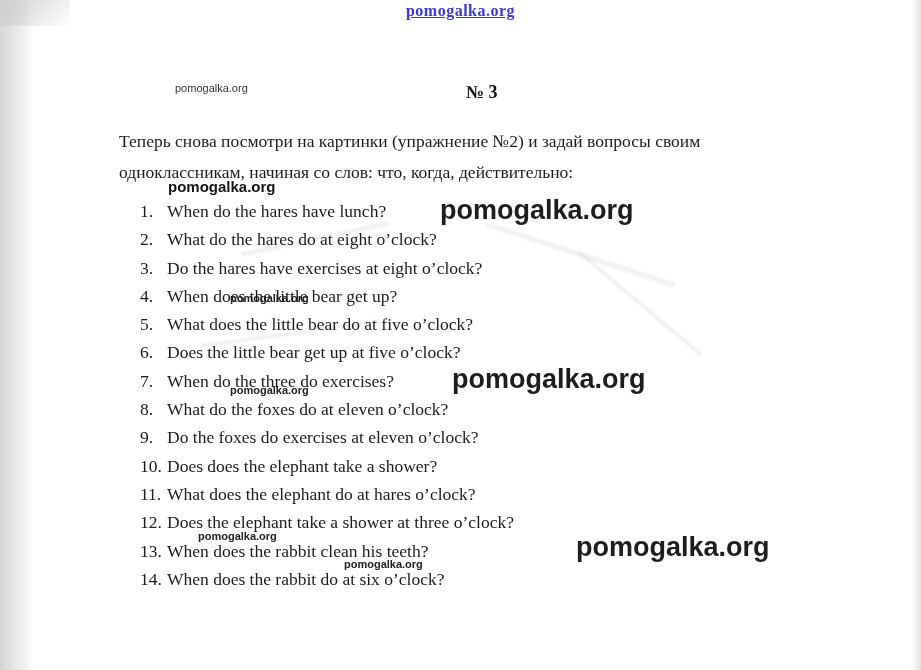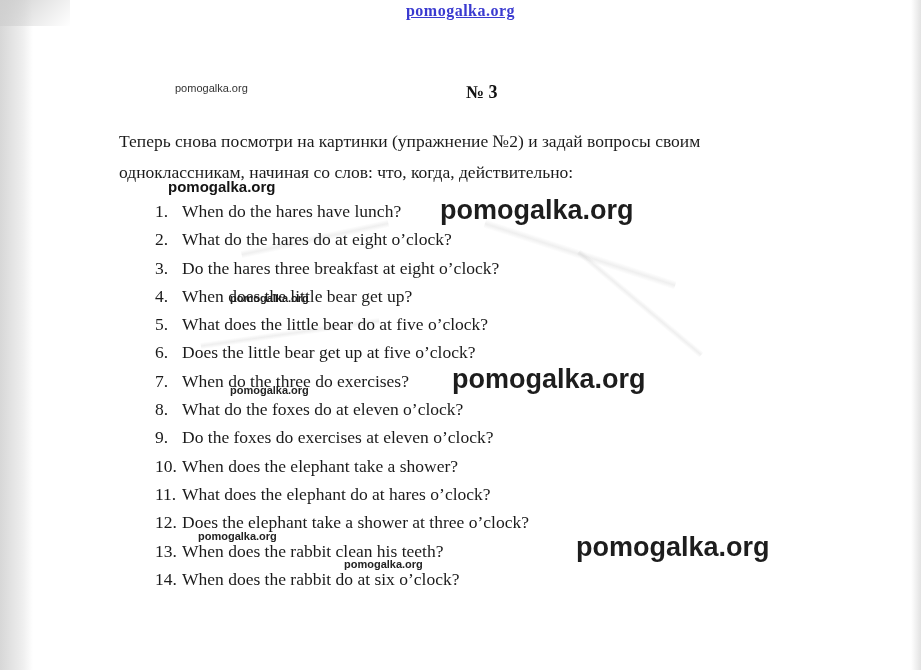--- a/index.html
+++ b/index.html
@@ -73,21 +73,21 @@
 
   
   .instructions {
     position: absolute; left: 119px; top: 126px; width: 730px;
     font-size: 17.5px; color: #1b1b1b;
   }
   .instructions .line { display: block; height: 31px; line-height: 31px; }
 
   
   .questions {
-    position: absolute; left: 155px; top: 197px;
+    position: absolute; left: 140px; top: 197px;
     margin: 0; padding: 0; list-style: none;
     font-size: 17.5px;
   }
   .questions li { height: 28.3px; line-height: 28.3px; white-space: nowrap; }
   .q-num { display: inline-block; width: 27px; }
 
   
   .streak {
     position: absolute; opacity: 0.10; pointer-events: none;
     background: linear-gradient(to bottom, rgba(80,80,80,0), rgba(80,80,80,0.9), rgba(80,80,80,0));
@@ -127,27 +127,27 @@
   <div class="exercise-number">№ 3</div>
 
   <div class="instructions">
     <span class="line">Теперь снова посмотри на картинки (упражнение №2) и задай вопросы своим</span>
     <span class="line">одноклассникам, начиная со слов: что, когда, действительно:</span>
   </div>
 
   <ol class="questions">
     <li><span class="q-num">1.</span><span>When do the hares have lunch?</span></li>
     <li><span class="q-num">2.</span><span>What do the hares do at eight o’clock?</span></li>
-    <li><span class="q-num">3.</span><span>Do the hares three breakfast at eight o’clock?</span></li>
+    <li><span class="q-num">3.</span><span>Do the hares have exercises at eight o’clock?</span></li>
     <li><span class="q-num">4.</span><span>When does the little bear get up?</span></li>
     <li><span class="q-num">5.</span><span>What does the little bear do at five o’clock?</span></li>
     <li><span class="q-num">6.</span><span>Does the little bear get up at five o’clock?</span></li>
     <li><span class="q-num">7.</span><span>When do the three do exercises?</span></li>
     <li><span class="q-num">8.</span><span>What do the foxes do at eleven o’clock?</span></li>
     <li><span class="q-num">9.</span><span>Do the foxes do exercises at eleven o’clock?</span></li>
-    <li><span class="q-num">10.</span><span>When does the elephant take a shower?</span></li>
+    <li><span class="q-num">10.</span><span>Does does the elephant take a shower?</span></li>
     <li><span class="q-num">11.</span><span>What does the elephant do at hares o’clock?</span></li>
     <li><span class="q-num">12.</span><span>Does the elephant take a shower at three o’clock?</span></li>
     <li><span class="q-num">13.</span><span>When does the rabbit clean his teeth?</span></li>
     <li><span class="q-num">14.</span><span>When does the rabbit do at six o’clock?</span></li>
   </ol>
 
 </div>
 
 </body></html>

